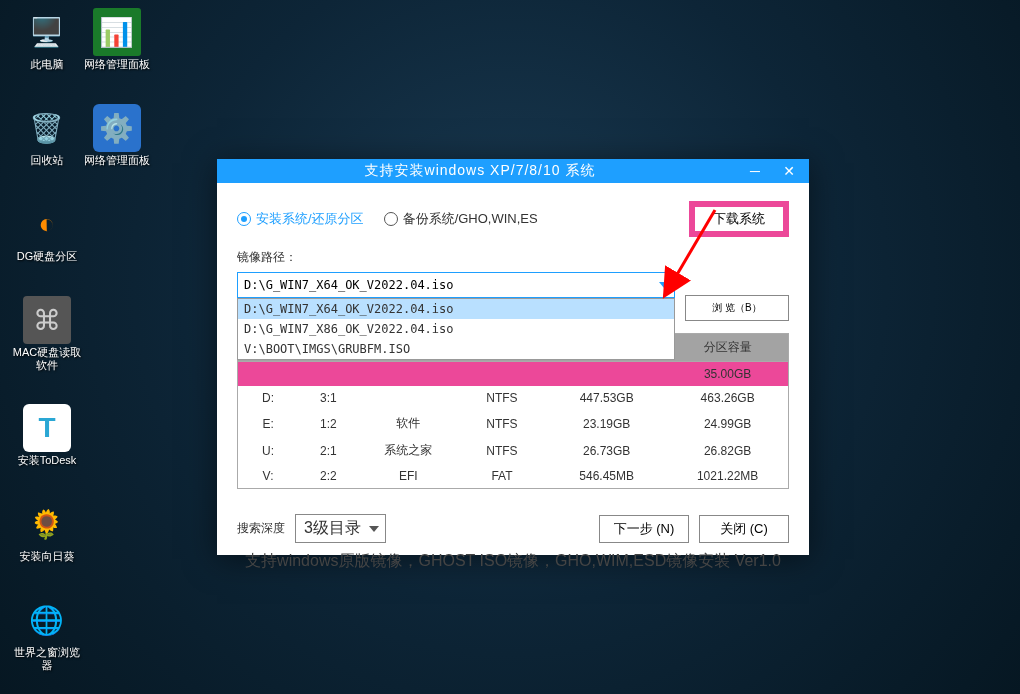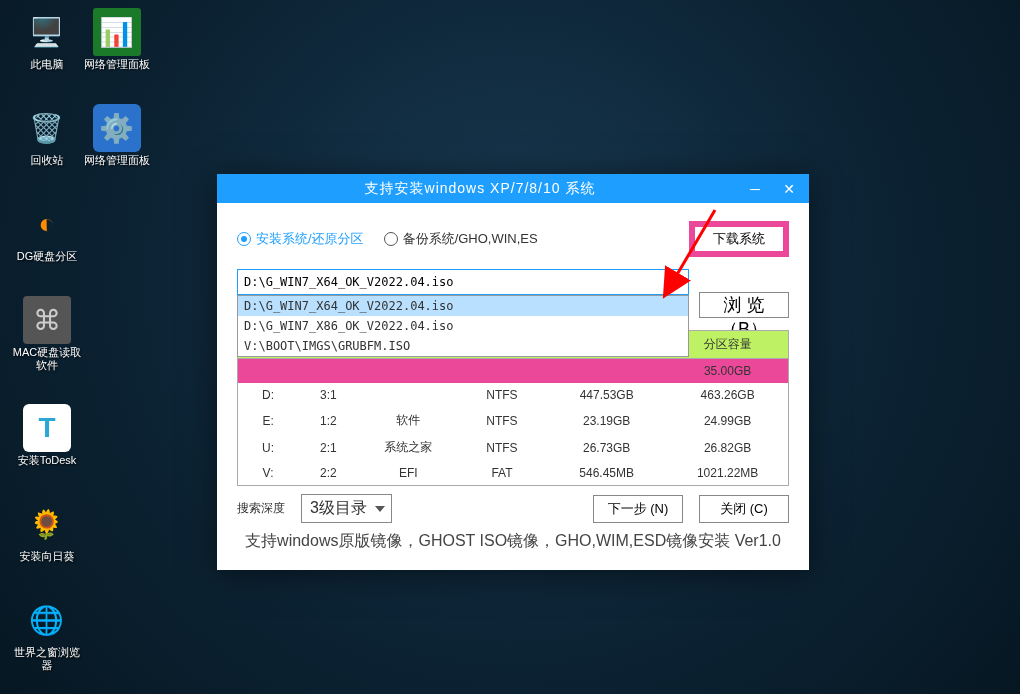--- a/index.html
+++ b/index.html
@@ -29,21 +29,21 @@
   .desktop-icon .label {
     font-size: 11px;
     text-shadow: 1px 1px 2px #000;
     line-height: 1.2;
     word-break: break-all;
   }
 
   
   .window {
     position: absolute;
-    left: 217px; top: 174px;
+    left: 217px; top: 159px;
     width: 592px; height: 396px;
     background: #fff;
     box-shadow: 0 4px 30px rgba(0,0,0,0.5);
     display: flex;
     flex-direction: column;
   }
   .titlebar {
     background: #1e9fff;
     height: 32px;
     display: flex;
@@ -131,24 +131,24 @@
     position: absolute;
     right: 6px; top: 50%;
     transform: translateY(-50%);
     width: 0; height: 0;
     border-left: 5px solid transparent;
     border-right: 5px solid transparent;
     border-top: 6px solid #1e9fff;
     cursor: pointer;
   }
   .browse-btn {
-    width: 90px; height: 26px;
+    width: 104px; height: 26px;
     border: 1px solid #888;
     background: #fff;
-    font-size: 18px;
+    font-size: 10px;
     cursor: pointer;
     margin-top: 23px;
   }
 
   .dropdown {
     position: absolute;
     left: 0; top: 26px;
     width: 100%;
     background: #fff;
     border: 1px solid #999;
@@ -169,33 +169,33 @@
     width: 100%;
     border-collapse: collapse;
     font-size: 12px;
   }
   .tbl th, .tbl td {
     padding: 5px 4px;
     text-align: center;
     font-weight: normal;
   }
   .tbl thead { border-bottom: 1px solid #aaa; }
-  .tbl th { background: #bef264; }
+  .tbl th { background: #a3a3a3; }
   .tbl tr.highlight td { background: #ec4899; }
   .tbl tbody tr:not(:last-child) td { border-bottom: none; }
   .tbl-wrap {
     position: relative;
     margin-top: 12px;
   }
 
   .bottom-row {
     display: flex;
     align-items: center;
-    margin-top: 8px;
-    gap: 16px;
+    margin-top: 25px;
+    gap: 10px;
   }
   .search-label { font-size: 12px; }
   .depth-select {
     border: 1px solid #888;
     padding: 3px 24px 3px 8px;
     font-size: 16px;
     background: #fff;
     cursor: pointer;
     position: relative;
   }
@@ -303,20 +303,21 @@
           </div>
         <span class="rtext active">安装系统/还原分区</span>
       </div>
       <div class="radio-group">
         <div class="radio-outer unchecked"></div>
         <span class="rtext">备份系统/GHO,WIN,ES</span>
       </div>
       <button class="download-btn">下载系统</button>
     </div>
 
+    <div class="path-label">镜像路径：</div>
 
     <div class="path-row">
       <div class="path-input-wrap">
         <input class="path-input" value="D:\G_WIN7_X64_OK_V2022.04.iso" style="">
         <div class="path-arrow"></div>
         <div class="dropdown">
           <div class="opt selected">D:\G_WIN7_X64_OK_V2022.04.iso</div>
           <div class="opt">D:\G_WIN7_X86_OK_V2022.04.iso</div>
           <div class="opt">V:\BOOT\IMGS\GRUBFM.ISO</div>
         </div>

